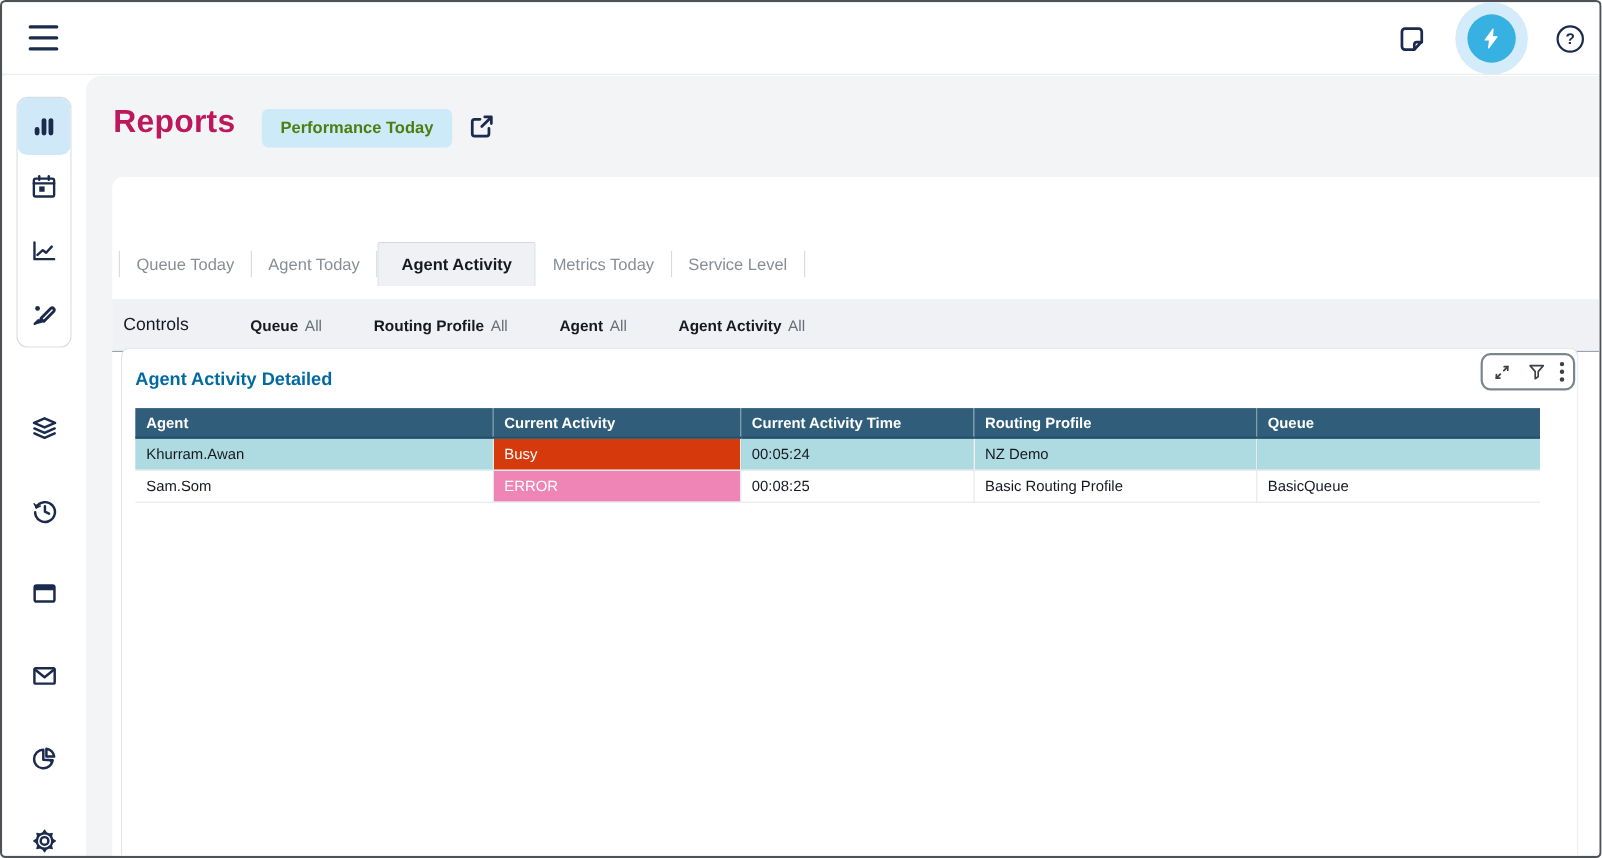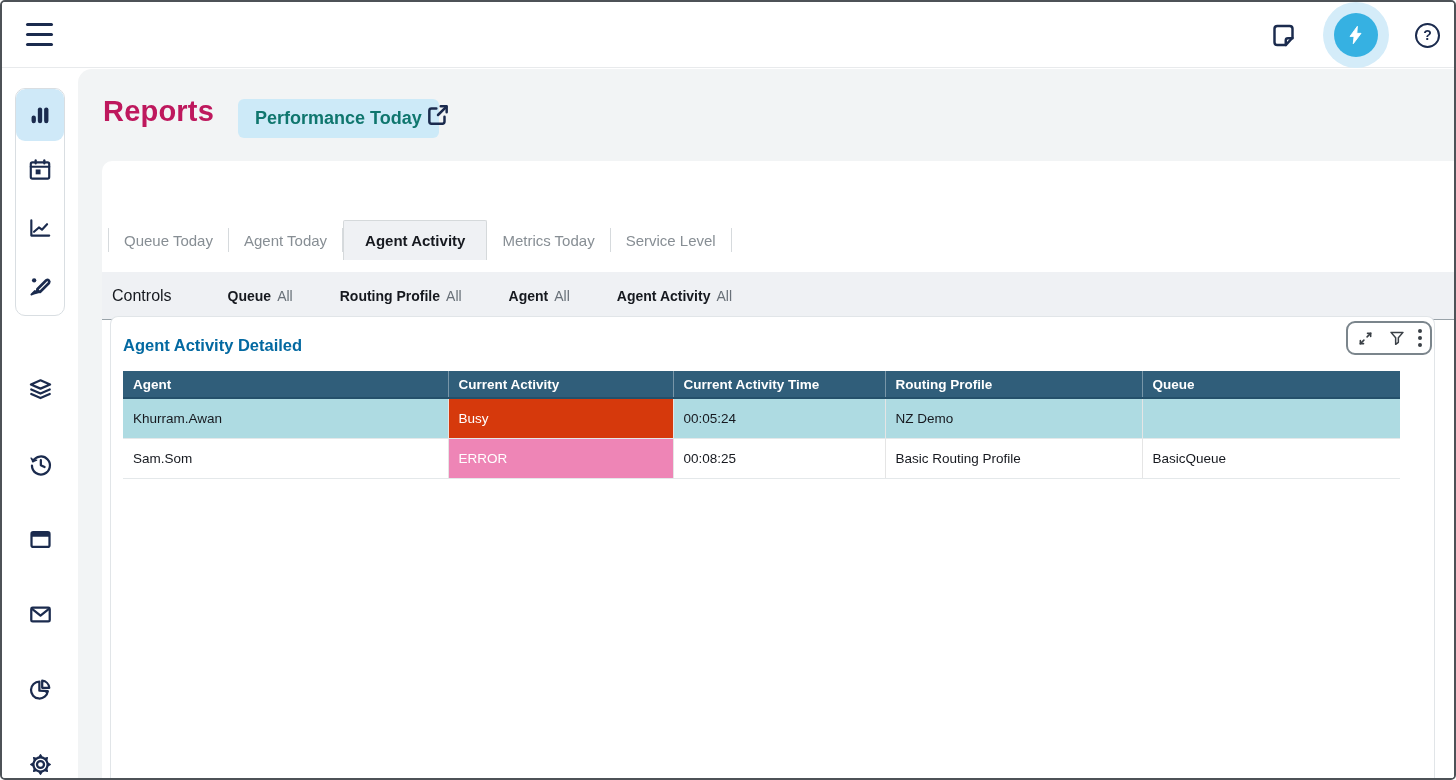--- a/index.html
+++ b/index.html
@@ -22,21 +22,21 @@
   .nav-item { width:48px; height:58px; display:flex; align-items:center; justify-content:center; cursor:pointer; }
   .nav-box .nav-item:first-child { background:#cfe9f8; border-radius:9px; height:52px; }
   .nav-rest { position:absolute; left:13px; top:283px; width:50px; display:flex; flex-direction:column; align-items:center; }
   .nav-rest .nav-item { height:75px; }
   .nav-icon { stroke:#1b2b4e; fill:none; stroke-width:2; stroke-linecap:round; stroke-linejoin:round; }
 
   
   .panel { position:absolute; top:67px; left:76px; right:0; bottom:0; background:#f2f4f5; border-top-left-radius:14px; overflow:hidden; }
   .page-header { position:relative; height:92px; }
   .page-title { position:absolute; left:25px; top:26px; font-size:29px; font-weight:bold; color:#be185d; letter-spacing:0.2px; }
-  .badge { position:absolute; left:160px; top:30px; background:#cdeaf8; color:#0f766e; font-size:18px; font-weight:bold; border:none; border-radius:6px; padding:9px 17px; cursor:pointer; }
+  .badge { position:absolute; left:160px; top:30px; background:#cdeaf8; color:#4d7c0f; font-size:15px; font-weight:bold; border:none; border-radius:6px; padding:9px 17px; cursor:pointer; }
   .ext-link-btn { position:absolute; left:347px; top:33px; background:none; border:none; cursor:pointer; }
 
   
   .report-card { position:absolute; top:92px; left:24px; right:0; bottom:0; background:#fff; border-top-left-radius:10px; }
   .tabbar { position:absolute; top:59px; left:6px; right:0; height:40px; display:flex; align-items:stretch; }
   .tab-divider { width:1px; height:24px; background:#d6dadd; align-self:center; }
   .tab { display:flex; align-items:center; padding:0 15px; font-size:15px; color:#878e94; background:none; border:none; cursor:pointer; white-space:nowrap; }
   .tab.active { background:#eff1f4; border:1px solid #d5d9db; border-bottom:none; border-radius:2px 2px 0 0; color:#16191f; font-weight:bold; padding:0 21px; }
   .controls-row { position:absolute; top:99px; left:0; right:0; height:48px; background:#eff1f4; border-bottom:1px solid #99a3a9; display:flex; align-items:center; padding-left:10px;margin-top:12px; }
   .controls-title { font-size:16px; color:#16191f; margin-right:56px; }
@@ -49,21 +49,21 @@
   .widget-title { position:absolute; left:12px; top:19px; font-size:16.5px; font-weight:bold; color:#0369a1; }
   .widget-toolbar { position:absolute; top:4px; right:2px; width:86px; height:34px; background:#fff; border:2px solid #7b858c; border-radius:9px; display:flex; align-items:center; justify-content:space-between; padding:0 8px; }
   .tool-btn { background:none; border:none; cursor:pointer; display:flex; align-items:center; justify-content:center; padding:0; }
   .kebab { display:flex; flex-direction:column; gap:3px; }
   .kebab i { width:4px; height:4px; border-radius:50%; background:#3a4046; }
 
   
   table { position:absolute; left:12px; top:54px; border-collapse:collapse; table-layout:fixed; font-size:13.5px; }
   th { background:#305e7a; color:#fff; font-weight:bold; text-align:left; height:27px; padding:0 0 0 10px; border-right:1px solid rgba(255,255,255,0.35); border-bottom:2px solid #24506a; }
   th:last-child { border-right:none; }
-  td { height:40px; padding:0 0 0 10px; color:#16191f; border-right:1px solid rgba(0,0,0,0.10); border-bottom:1px solid #e4e8ea; background:#fff; overflow:hidden; white-space:nowrap; }
+  td { height:29px; padding:0 0 0 10px; color:#16191f; border-right:1px solid rgba(0,0,0,0.10); border-bottom:1px solid #e4e8ea; background:#fff; overflow:hidden; white-space:nowrap; }
   td:last-child { border-right:none; }
   tr.hl td { background:#aedbe2; }
   td.state { color:#fff; }
 </style>
 </head>
 <body>
 
 <div class="window">
 
   <div class="topbar">

